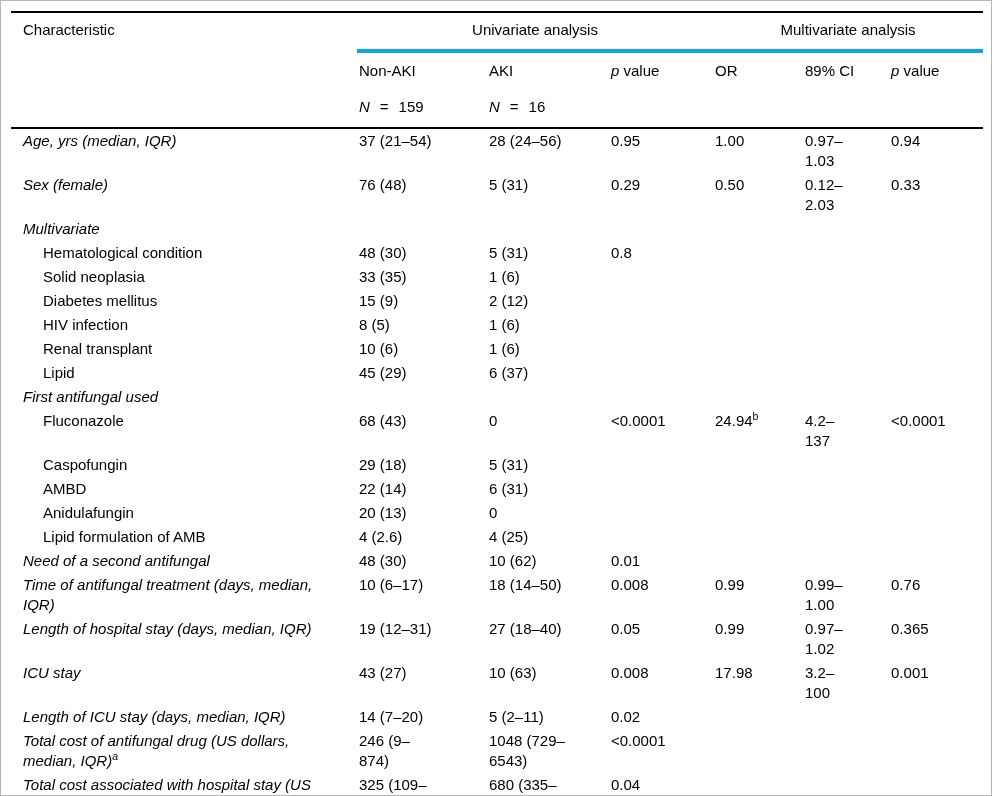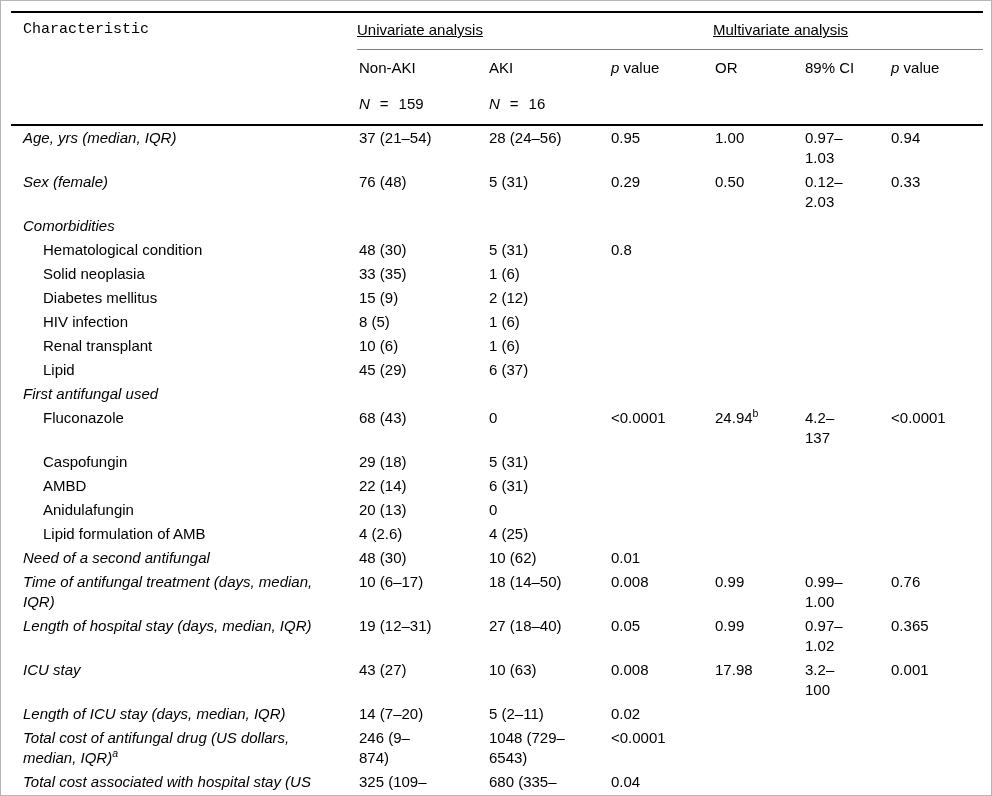--- a/index.html
+++ b/index.html
@@ -26,28 +26,26 @@
     border-bottom: 2px solid #000;
     font-size: 15px;
     line-height: 20px;
   }
   th { font-weight: normal; }
   .th-char {
     text-align: left;
     vertical-align: top;
     padding: 7px 8px 0 12px;
     border-bottom: 2px solid #000;
-    font-family: Liberation Mono, monospace;
   }
   .th-group {
-    text-align: left;
+    text-align: center;
     vertical-align: top;
     padding: 7px 0 9px 0;
-    border-bottom: 1px solid #0ea5e9;
-    text-decoration: underline;
+    border-bottom: 4px solid #0ea5e9;
   }
   .th-sub {
     text-align: left;
     vertical-align: top;
     padding: 8px 4px 10px 2px;
     border-bottom: 2px solid #000;
   }
   .col-name { margin-bottom: 16px; }
   .eq { display: inline-block; margin: 0 10px; }
   tbody td {
@@ -120,21 +118,21 @@
           <td class="c-label it">Sex (female)</td>
           <td>76 (48)</td>
           <td>5 (31)</td>
           <td>0.29</td>
           <td>0.50</td>
           <td>0.12–
 2.03</td>
           <td>0.33</td>
         </tr>
         <tr>
-          <td class="c-label it">Comorbidities</td>
+          <td class="c-label it">Multivariate</td>
           <td></td>
           <td></td>
           <td></td>
           <td></td>
           <td></td>
           <td></td>
         </tr>
         <tr>
           <td class="c-label indent">Hematological condition</td>
           <td>48 (30)</td>

